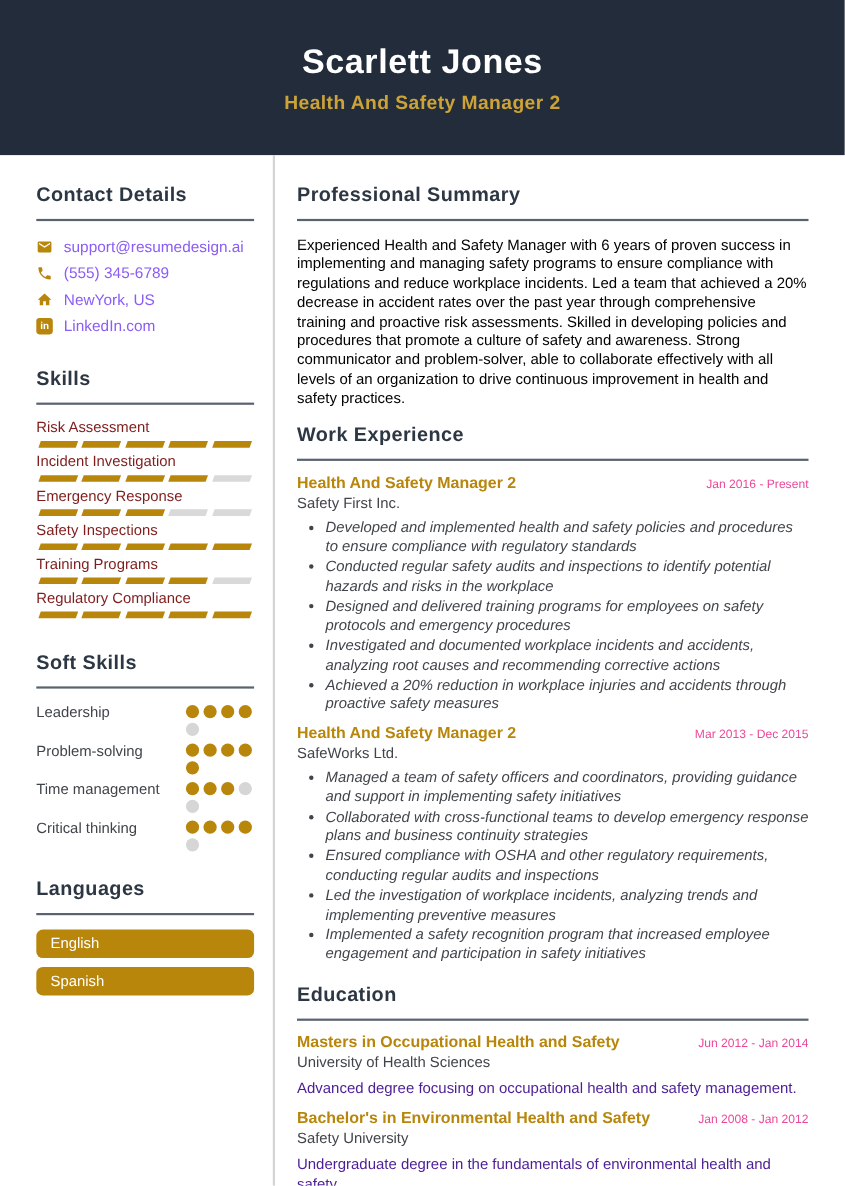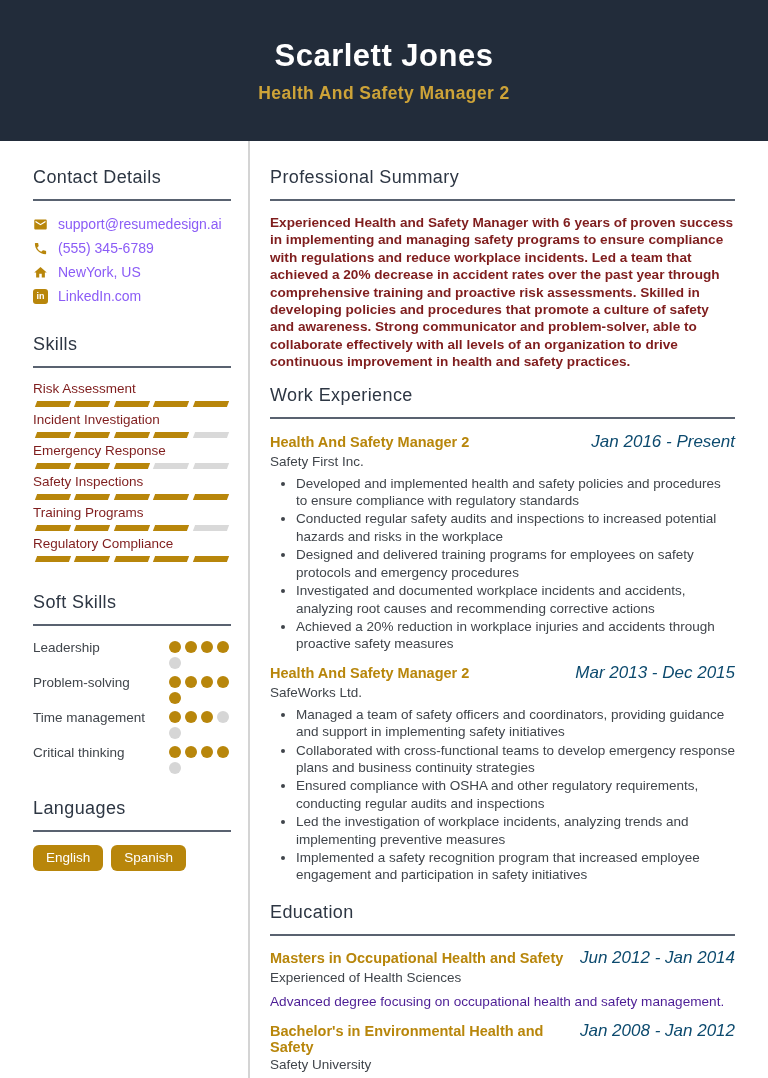--- a/index.html
+++ b/index.html
@@ -32,21 +32,21 @@
     padding: 26px 17px 0 33px;
     border-right: 2px solid #d4d4d4;
   }
   .right {
     flex: 1; box-sizing: border-box;
     padding: 26px 33px 0 20px;
   }
 
   h2.sec-h {
     margin: 0; padding: 0 0 11px 0;
-    font-size: 18px; font-weight: 400; color: #2d3643; letter-spacing: 0.4px;
+    font-size: 18px; font-weight: 700; color: #2d3643; letter-spacing: 0.4px;
     border-bottom: 2px solid #596270;
   }
 
   
   .contact-list { margin-top: 15px; }
   .contact-row { display: flex; align-items: center; gap: 10px; margin-bottom: 8px; }
   .contact-row .ico { width: 15px; height: 15px; flex: 0 0 15px; display: inline-flex; }
   .contact-row .ico svg { width: 15px; height: 15px; fill: #b8860b; }
   .li-badge {
     width: 15px; height: 15px; background: #b8860b; color: #ffffff;
@@ -68,37 +68,37 @@
   .soft-sec { margin-top: 30px; }
   .soft-rows { margin-top: 13px; }
   .soft-row { display: flex; align-items: flex-start; margin-bottom: 5px; }
   .soft-label { flex: 1; font-size: 13.5px; line-height: 17px; color: #40454b; padding-right: 6px; }
   .dots { width: 62px; flex: 0 0 62px; display: flex; flex-wrap: wrap; gap: 4px; padding-top: 2px; }
   .dots .fill-unit { width: 12px; height: 12px; border-radius: 50%; background: #d6d6d6; }
   .dots .fill-unit.filled { background: #b8860b; }
 
   
   .lang-sec { margin-top: 24px; }
-  .badges { margin-top: 13px; display: flex; gap: 8px; }
+  .badges { margin-top: 13px; display: flex; gap: 8px; flex-direction: column; }
   .badge {
     background: #b8860b; color: #ffffff; font-size: 13.5px;
     padding: 5px 13px 6px; border-radius: 6px;
   }
 
   
-  .summary-text { margin: 13px 0 0; font-size: 13.6px; line-height: 17.4px; color: #7f1d1d; font-weight: bold; }
+  .summary-text { margin: 13px 0 0; font-size: 13.6px; line-height: 17.4px; color: #000000; }
   .we-sec { margin-top: 14px; }
   .edu-sec { margin-top: 18px; }
   .job { margin-top: 13px; }
   .job + .job { margin-top: 10px; }
   .entry-head { display: flex; justify-content: space-between; align-items: baseline; }
   .entry-title { color: #b8860b; font-size: 14.5px; font-weight: 700; }
-  .entry-date { font-size: 17px; color: #0c4a6e; white-space: nowrap; padding-left: 12px; font-style: italic; }
+  .entry-date { font-size: 11px; color: #ec4899; white-space: nowrap; padding-left: 12px; }
   .entry-org { font-size: 13.5px; color: #40454b; margin-top: 2px; }
-  ul.bullets { margin: 6px 0 0; padding: 0 0 0 26px; }
+  ul.bullets { margin: 6px 0 0; padding: 0 0 0 26px; font-style: italic; }
   ul.bullets li { font-size: 13.5px; line-height: 17.4px; color: #40454b; margin-bottom: 1px; }
   .edu-entry { margin-top: 12px; }
   .edu-entry + .edu-entry { margin-top: 11px; }
   .edu-desc { margin: 8px 0 0; font-size: 13.6px; line-height: 17.4px; color: #4c1d95; }
 </style>
 </head>
 <body>
 
 <div class="page">
 
@@ -278,21 +278,21 @@
         <h2 class="sec-h">Work Experience</h2>
 
         <div class="job">
           <div class="entry-head">
             <span class="entry-title">Health And Safety Manager 2</span>
             <span class="entry-date">Jan 2016 - Present</span>
           </div>
           <div class="entry-org">Safety First Inc.</div>
           <ul class="bullets">
             <li>Developed and implemented health and safety policies and procedures to ensure compliance with regulatory standards</li>
-            <li>Conducted regular safety audits and inspections to increased potential hazards and risks in the workplace</li>
+            <li>Conducted regular safety audits and inspections to identify potential hazards and risks in the workplace</li>
             <li>Designed and delivered training programs for employees on safety protocols and emergency procedures</li>
             <li>Investigated and documented workplace incidents and accidents, analyzing root causes and recommending corrective actions</li>
             <li>Achieved a 20% reduction in workplace injuries and accidents through proactive safety measures</li>
           </ul>
         </div>
 
         <div class="job">
           <div class="entry-head">
             <span class="entry-title">Health And Safety Manager 2</span>
             <span class="entry-date">Mar 2013 - Dec 2015</span>
@@ -309,21 +309,21 @@
       </section>
 
       <section class="edu-sec">
         <h2 class="sec-h">Education</h2>
 
         <div class="edu-entry">
           <div class="entry-head">
             <span class="entry-title">Masters in Occupational Health and Safety</span>
             <span class="entry-date">Jun 2012 - Jan 2014</span>
           </div>
-          <div class="entry-org">Experienced of Health Sciences</div>
+          <div class="entry-org">University of Health Sciences</div>
           <p class="edu-desc">Advanced degree focusing on occupational health and safety management.</p>
         </div>
 
         <div class="edu-entry">
           <div class="entry-head">
             <span class="entry-title">Bachelor's in Environmental Health and Safety</span>
             <span class="entry-date">Jan 2008 - Jan 2012</span>
           </div>
           <div class="entry-org">Safety University</div>
           <p class="edu-desc">Undergraduate degree in the fundamentals of environmental health and safety.</p>

